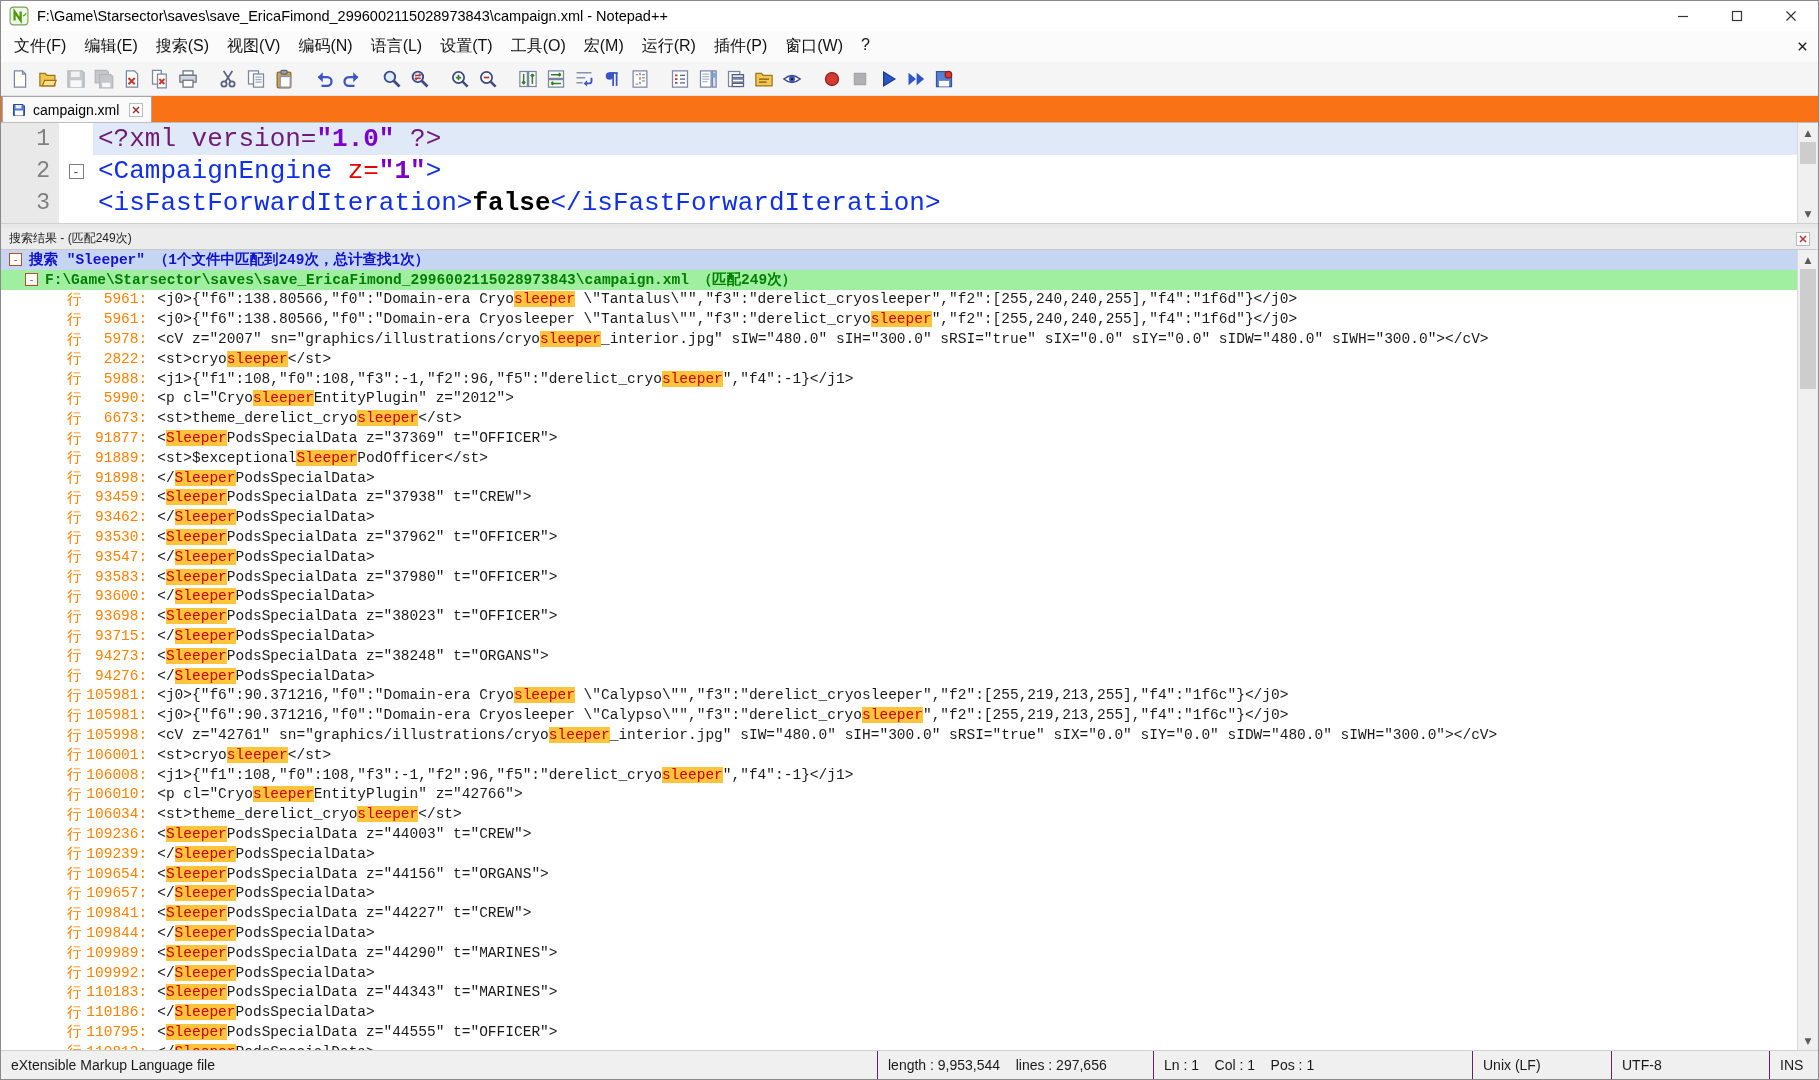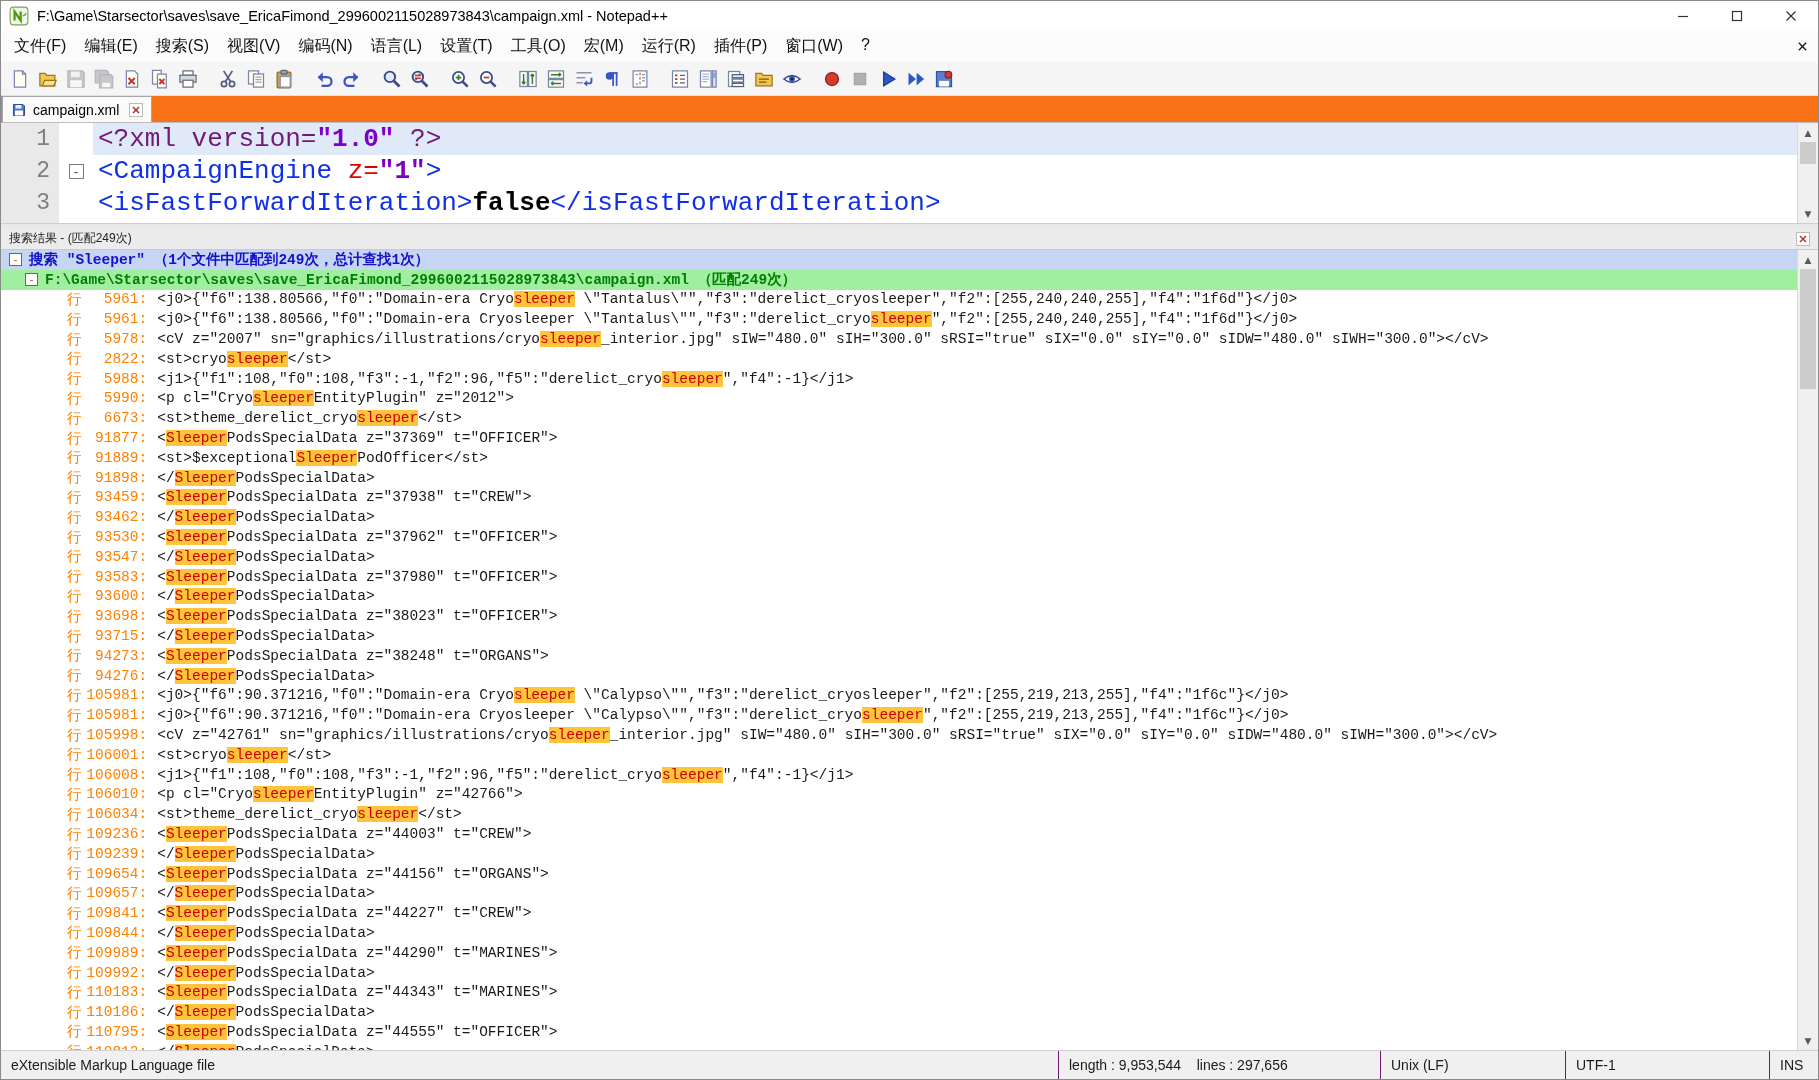--- a/index.html
+++ b/index.html
@@ -73,21 +73,21 @@
   .head-text { white-space: pre; }
   .result-row { padding-left: 66px; color: #1a1a1a; }
   .r-pre { color: var(--line-number-fg, #ff8000); margin-right: 4px; }
   .r-num { flex: 0 0 53px; text-align: right; color: var(--line-number-fg, #ff8000); }
   .r-colon { color: var(--line-number-fg, #ff8000); margin-right: 10px; }
   .r-content { white-space: pre; }
   .r-match { background: var(--match-bg, #fdc43c); color: var(--match-fg, #cf0000); }
 
   
   .statusbar { flex: 0 0 29px; background: #f0f0f0; border-top: 1px solid #d0d0d0; display: flex; align-items: stretch;
-               font-size: 14px; color: #1a1a1a; gap: 46px; }
+               font-size: 14px; color: #1a1a1a; }
   .sb-seg { display: flex; align-items: center; padding: 0 10px; white-space: pre; border-left: 1px solid #701a75; }
   .seg-doctype { flex: 1 1 auto; border-left: none; }
   .seg-length { flex: 0 0 276px; }
   .seg-cursor { flex: 0 0 319px; }
   .seg-eol { flex: 0 0 139px; }
   .seg-enc { flex: 0 0 158px; }
   .seg-ins { flex: 0 0 49px; }
 </style>
 </head>
 <body>
@@ -664,18 +664,19 @@
       <div class="sb-track">
           <div class="sb-thumb" style="height:120px"></div>
         </div>
       <div class="sb-arrow">▼</div>
     </div>
   </div>
 
   <div class="statusbar">
     <div class="sb-seg seg-doctype">eXtensible Markup Language file</div>
     <div class="sb-seg seg-length">length : 9,953,544    lines : 297,656</div>
+    <div class="sb-seg seg-cursor">Ln : 1    Col : 1    Pos : 1</div>
     <div class="sb-seg seg-eol">Unix (LF)</div>
-    <div class="sb-seg seg-enc">UTF-1</div>
+    <div class="sb-seg seg-enc">UTF-8</div>
     <div class="sb-seg seg-ins">INS</div>
   </div>
 
 </div>
 
 </body></html>

